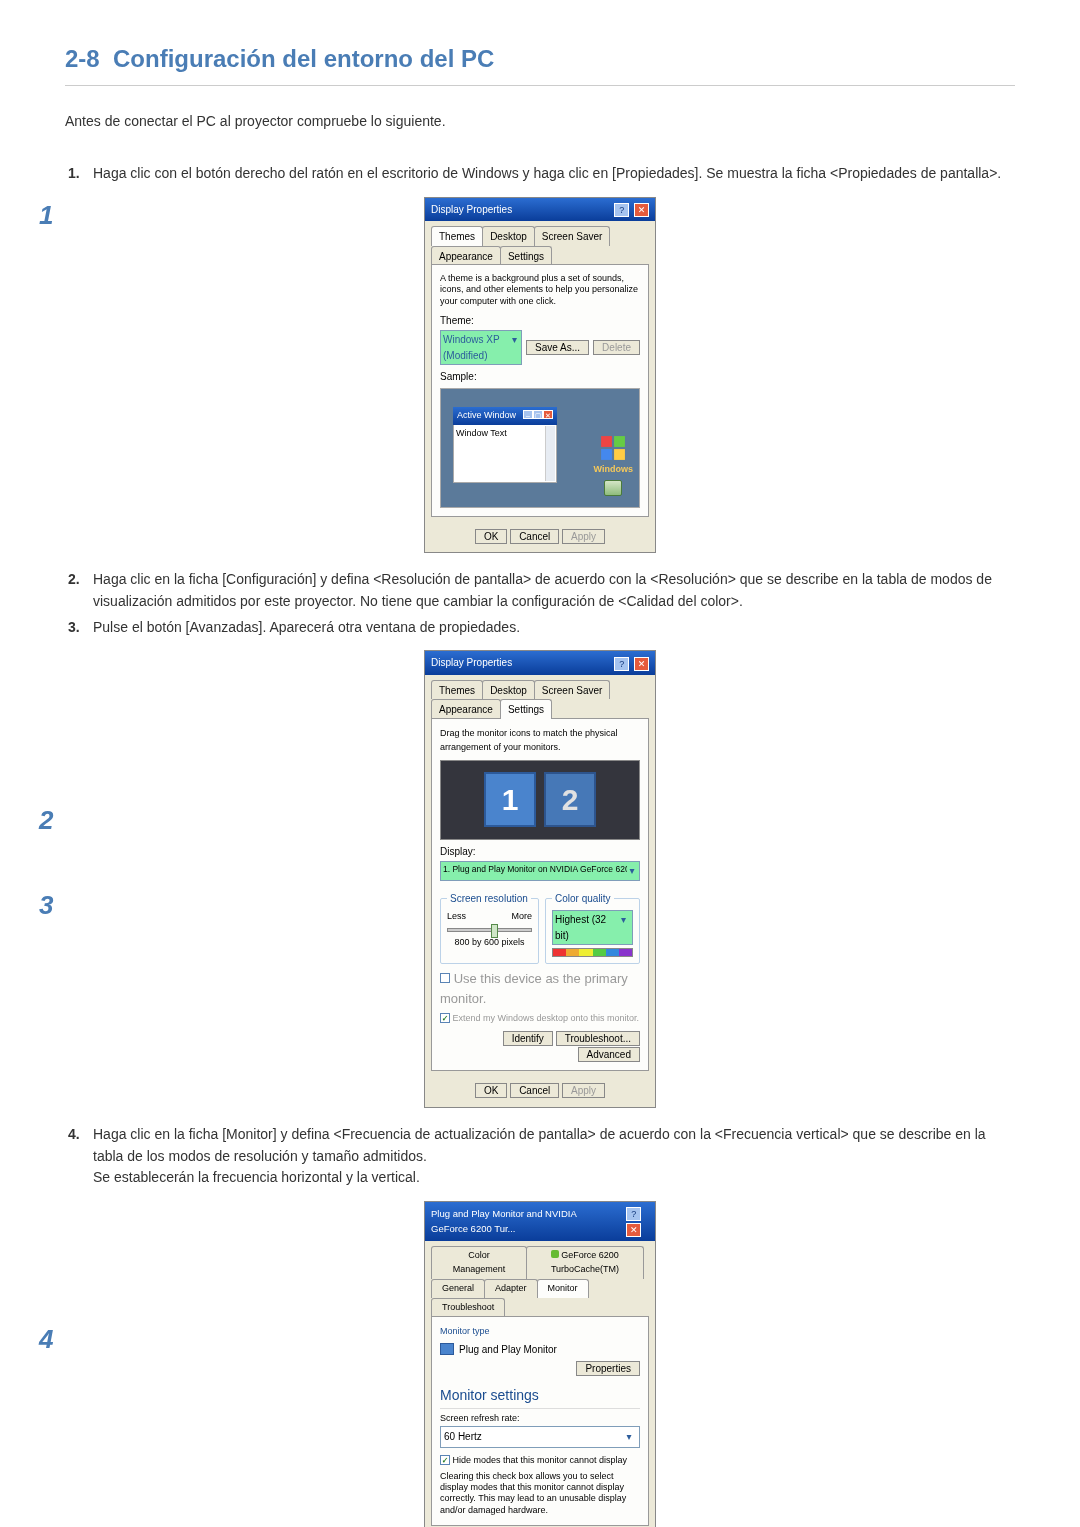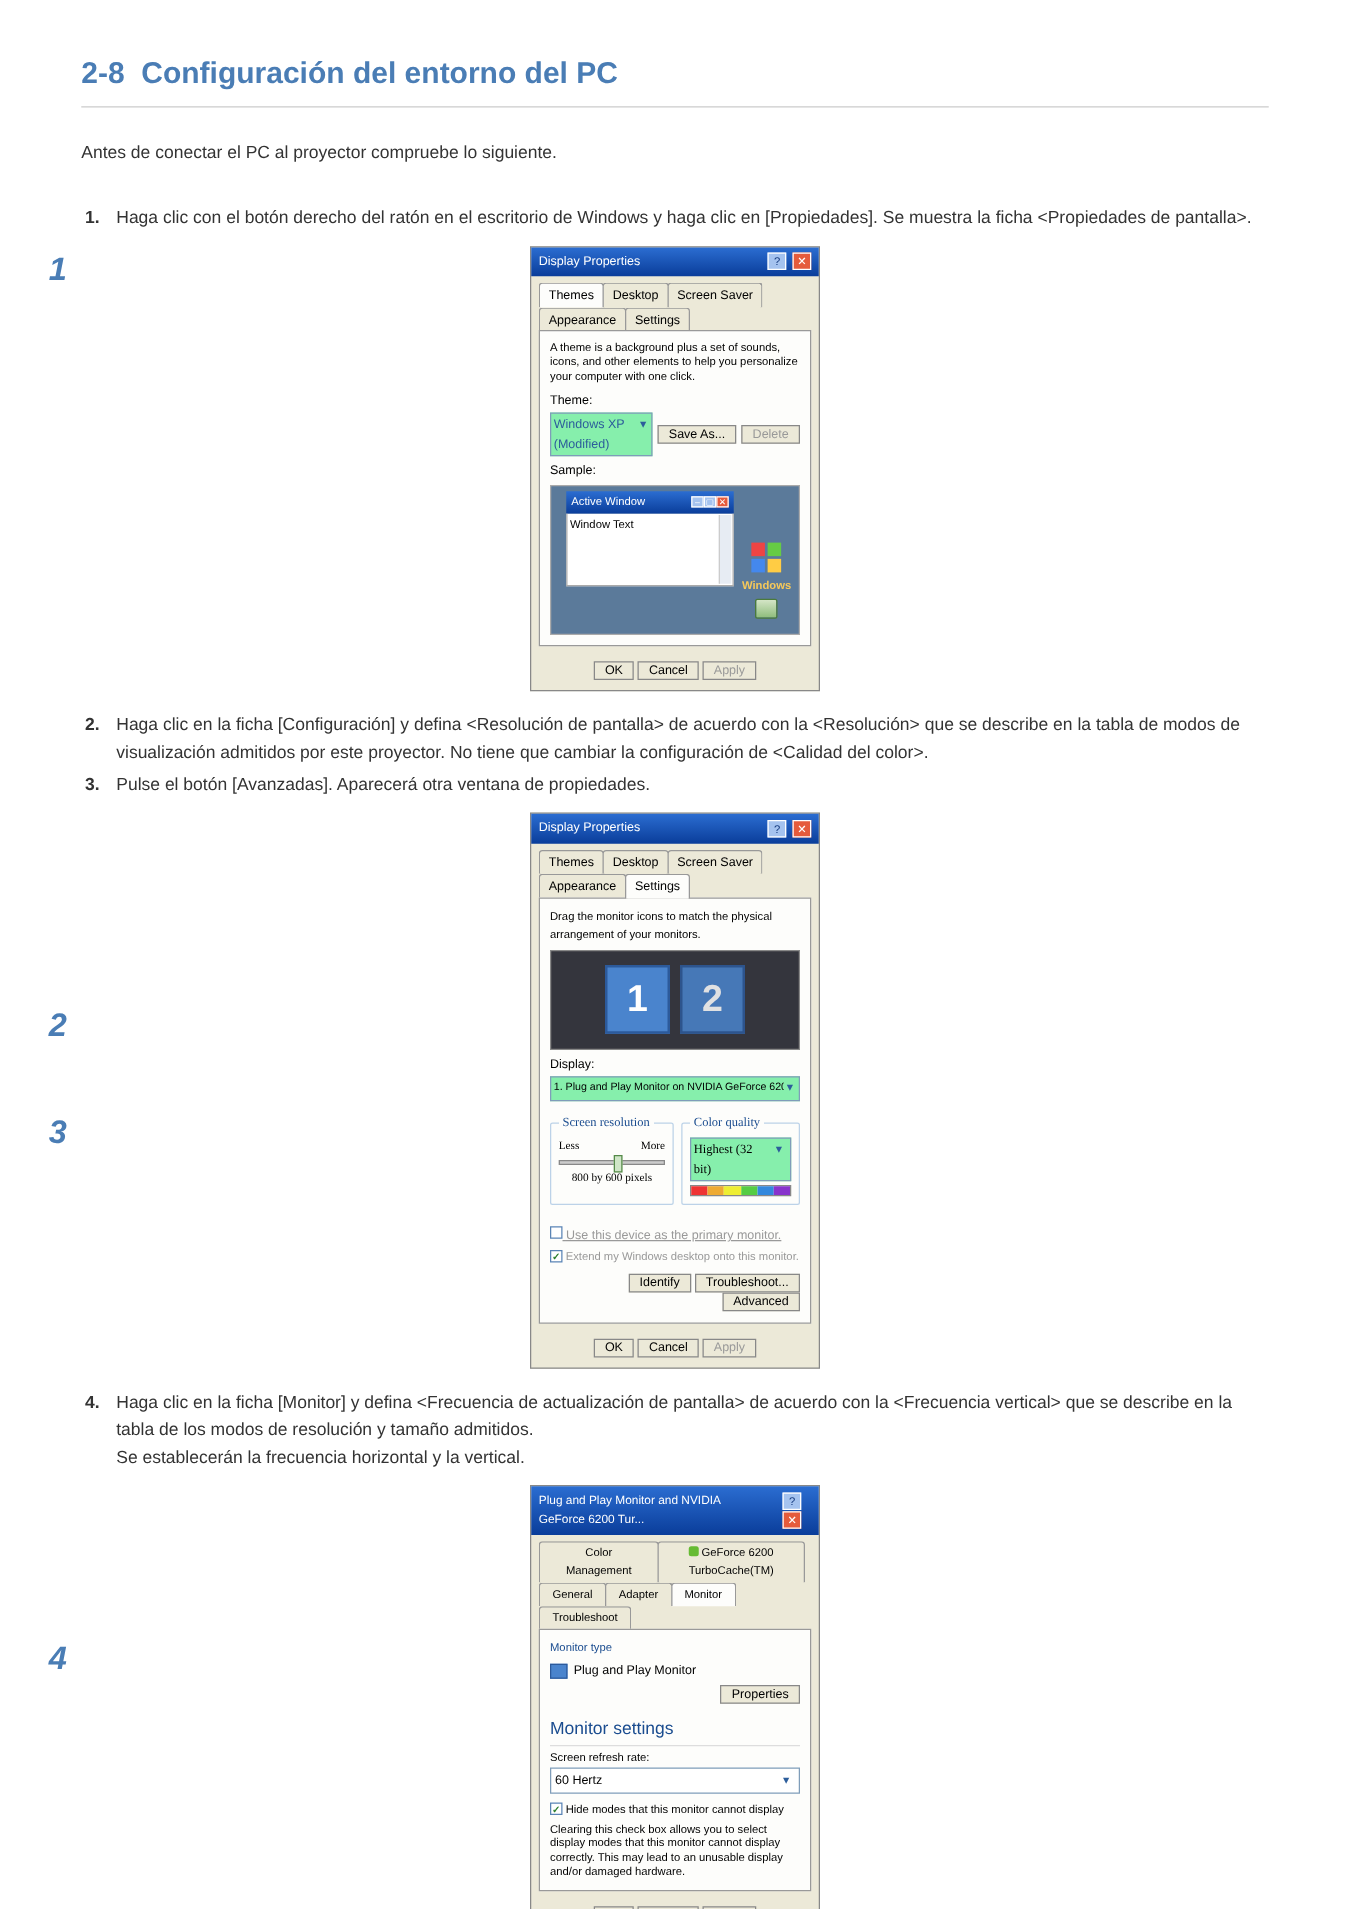--- a/index.html
+++ b/index.html
@@ -38,21 +38,21 @@
     .tab.active { background:#fdfdfb; position:relative; z-index:2; }
     .panel { background:#fdfdfb; border:1px solid #999; margin:-1px 6px 6px 6px; padding:8px; position:relative; }
     .field-label {font-size:10px; margin:4px 0 2px 0;}
     .inp { border:1px solid #7f9db9; background:#86efac; padding:1px 2px; }
     .btn { border:1px solid #888; background:#ECE9D8; padding:1px 8px; font-size:10px; }
     .btn-row { text-align:center; padding:6px 0 8px 0; }
     .hr-small { height:1px; background:#ddd; margin:2px 0; }
     fieldset { border:1px solid #bcd2e8; border-radius:2px; padding:4px 6px 6px 6px; margin-top:6px; }
     legend { color:#1a4c8f; font-size:10px; padding:0 3px; }
     .preview-box { background:#5b7a9a; height:120px; border:1px solid #aaa; margin-top:3px; position:relative; }
-    .active-window { position:absolute; top:4px; left:12px; width:134px; }
+    .active-window { position:absolute; top:18px; left:12px; width:104px; }
     .aw-title { background:linear-gradient(#2b6dd1,#0a3d9a); color:#fff; padding:2px 4px; display:flex; justify-content:space-between; font-size:9px; }
     .aw-body { background:#fff; height:58px; border:1px solid #aaa; border-top:none; font-size:9px; padding:2px; position:relative; }
     .win-logo { position:absolute; right:6px; bottom:6px; text-align:center; }
     .win-logo-icon { width:26px; height:26px; display:inline-block; }
     .win-logo-txt { font-size:9px; color:#f5c85a; font-weight:bold; margin-top:-2px; }
     .disabled { color:#999; }
     
     .monitors-box { background:#34353d; height:80px; border:1px solid #888; display:flex; align-items:center; justify-content:center; gap:8px; }
     .mon { width:52px; height:55px; background:#4a84cd; border:2px solid #2c5a9b; color:#fff; font-size:30px; font-weight:bold; display:flex; align-items:center; justify-content:center; }
     .mon.dim { opacity:0.85; }
@@ -171,21 +171,21 @@
         <div style="font-size:9px;">Drag the monitor icons to match the physical arrangement of your monitors.</div>
         <div class="monitors-box" style="margin-top:5px;">
           <div class="mon">1</div>
           <div class="mon dim">2</div>
         </div>
         <div class="field-label">Display:</div>
         <div class="inp" style="display:flex;justify-content:space-between;">
           <span style="font-size:8.5px;white-space:nowrap;overflow:hidden;">1. Plug and Play Monitor on NVIDIA GeForce 6200 TurboCache(TM)</span>
           <span class="chev">▾</span>
         </div>
-        <div style="display:flex; gap:6px; margin-top:4px;font-family:Liberation Serif, serif;">
+        <div style="display:flex; gap:6px; margin-top:4px;">
           <fieldset style="flex:1.05;">
             <legend>Screen resolution</legend>
             <div style="display:flex;justify-content:space-between;font-size:9px;">
               <span>Less</span>
               <span>More</span>
             </div>
             <div class="slider-track">
                 <span class="slider-thumb"></span>
               </div>
             <div style="text-align:center;font-size:9px;">800 by 600 pixels</div>
@@ -199,21 +199,21 @@
             <div class="colorbar" style="margin-top:3px;">
               <span style="background:#e33"></span>
                 <span style="background:#ea3"></span>
                 <span style="background:#ee3"></span>
                 <span style="background:#5c4"></span>
                 <span style="background:#38d"></span>
                 <span style="background:#83c"></span>
             </div>
           </fieldset>
         </div>
-        <div style="font-size:10px;margin-top:17px;text-decoration:underline;" class="disabled">
+        <div style="font-size:13px;margin-top:5px;" class="disabled">
           <span class="check-icon"></span>&nbsp;<span>Use this device as the primary monitor.</span>
         </div>
         <div style="font-size:9px;margin-top:2px;" class="disabled">
           <span class="check-icon">✓</span>&nbsp;<span>Extend my Windows desktop onto this monitor.</span>
         </div>
         <div style="text-align:right;margin-top:6px;">
           <button class="btn">Identify</button>
           <button class="btn">Troubleshoot...</button>
           <button class="btn">Advanced</button>
         </div>

